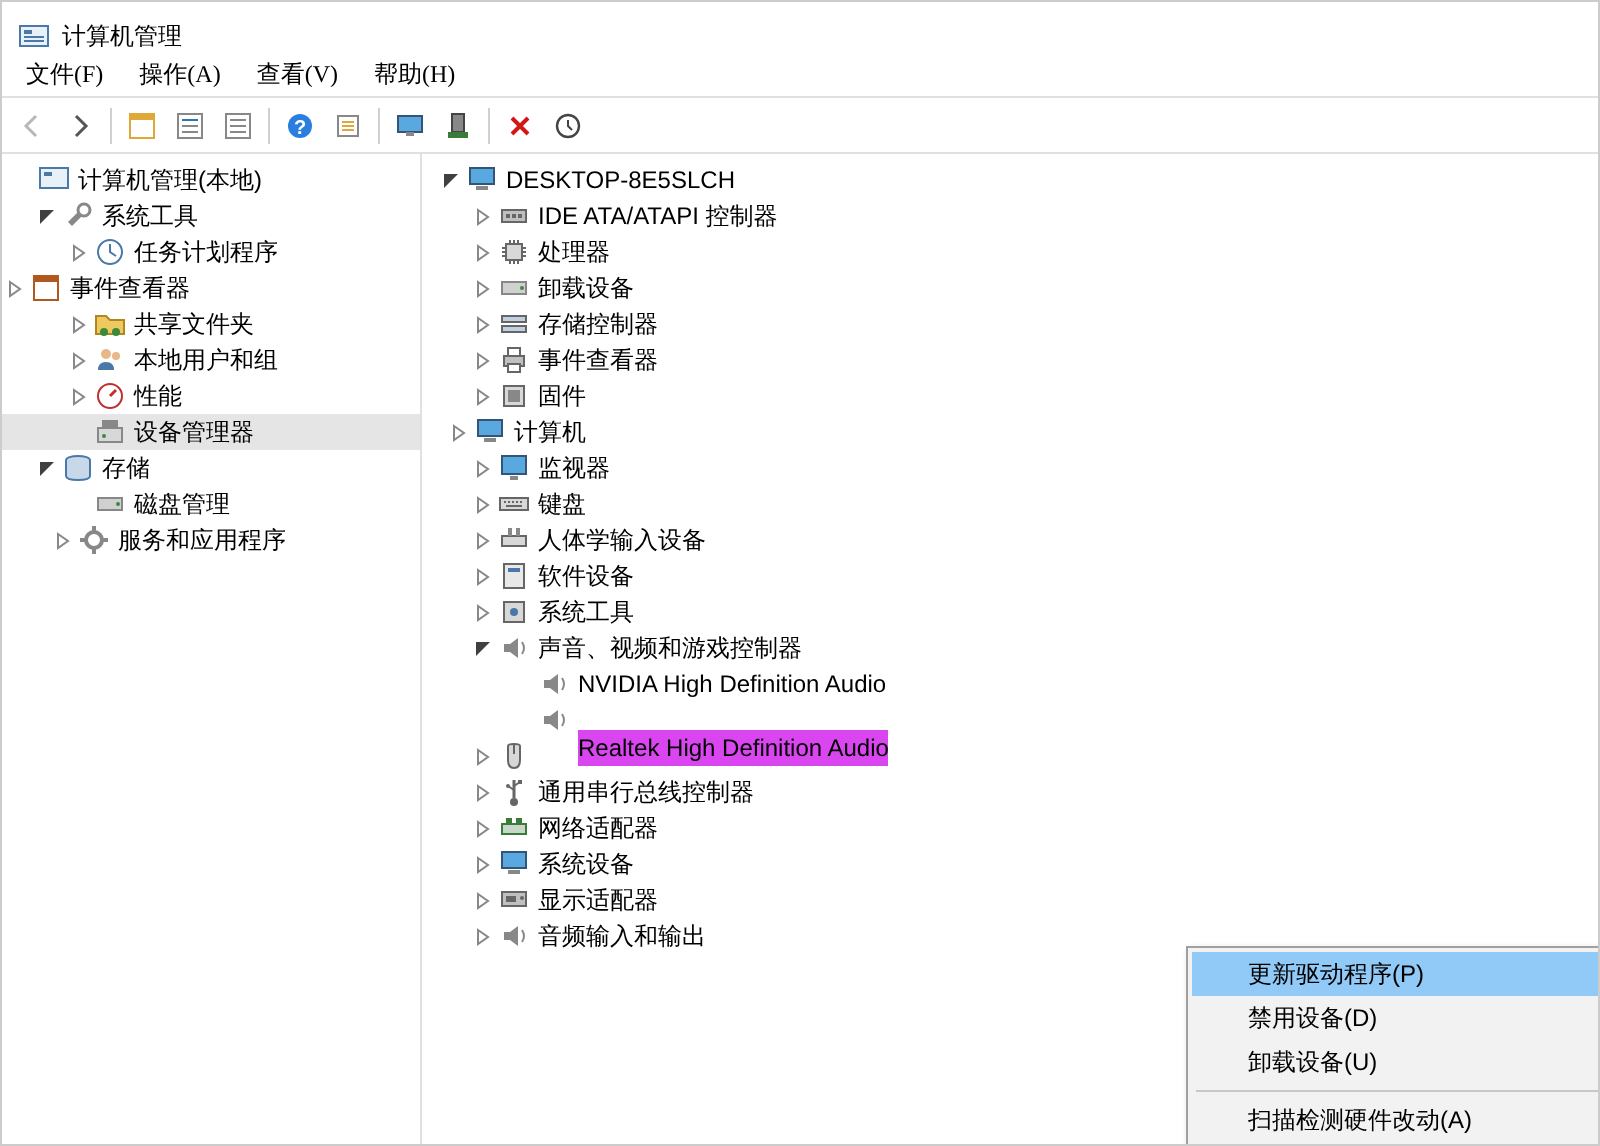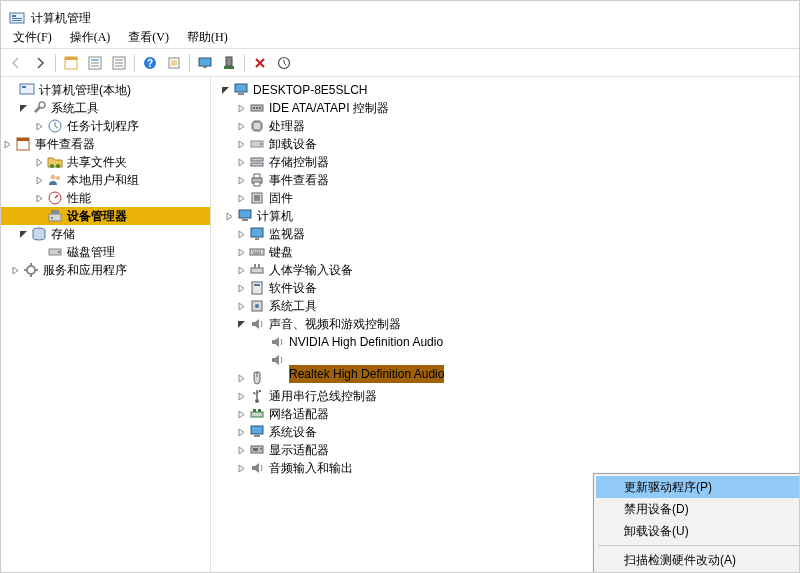--- a/index.html
+++ b/index.html
@@ -16,22 +16,22 @@
   .titlebar-icon { width: 16px; height: 16px; }
   .menubar { height: 22px; display: flex; align-items: center; padding: 0 4px; border-bottom: 1px solid #e0e0e0; gap: 2px; }
   .menu-item { padding: 2px 8px; cursor: default; font-family: Liberation Serif, serif; }
   .toolbar { height: 28px; display: flex; align-items: center; padding: 0 4px; border-bottom: 1px solid #e0e0e0; gap: 2px; }
   .tool-btn { width: 22px; height: 22px; display: flex; align-items: center; justify-content: center; cursor: default; border: 1px solid transparent; }
   .tool-sep { width: 1px; height: 18px; background: #d0d0d0; margin: 0 2px; }
   .body { flex: 1; display: flex; overflow: hidden; }
   .left-pane { width: 210px; border-right: 1px solid #e0e0e0; overflow: auto; padding: 4px 0; }
   .right-pane { flex: 1; overflow: auto; padding: 4px 0; position: relative; }
   .tree-row { display: flex; align-items: center; height: 18px; padding-right: 8px; white-space: nowrap; cursor: default; }
-  .tree-row.selected { background: #eab308; font-weight: bold; }
-  .tree-row.ctx-selected .label-text { background: #a16207; margin-top: 28px; }
+  .tree-row.selected { background: #e5e5e5; }
+  .tree-row.ctx-selected .label-text { background: #d946ef; margin-top: 28px; }
   .exp { width: 12px; height: 12px; display: inline-flex; align-items: center; justify-content: center; margin-right: 2px; color: #6b6b6b; flex-shrink: 0; }
   .exp.none { visibility: hidden; }
   .ico { width: 16px; height: 16px; margin-right: 4px; display: inline-flex; align-items: center; justify-content: center; flex-shrink: 0; }
   .label-text { line-height: 18px; }
   .context-menu {
     position: absolute;
     left: 382px; top: 396px;
     width: 215px;
     background: #f2f2f2;
     border: 1px solid #a0a0a0;
@@ -268,21 +268,21 @@
       <div class="tree-row" style="padding-left:32px">
         <span class="exp none"></span>
         <span class="ico">
             <svg viewBox="0 0 16 16">
               <rect x="2" y="5" width="12" height="6" fill="#d0d0d0" stroke="#888"></rect>
               <circle cx="12" cy="8" r="1" fill="#3a8a3a"></circle>
             </svg>
           </span>
         <span class="label-text">磁盘管理</span>
       </div>
-      <div class="tree-row" style="padding-left:8px">
+      <div class="tree-row" style="padding-left:24px">
         <span class="exp">
             <svg width="9" height="9" viewBox="0 0 9 9">
               <path d="M2 1 L7 4.5 L2 8 Z" fill="none" stroke="#888"></path>
             </svg>
           </span>
         <span class="ico">
             <svg viewBox="0 0 16 16">
               <circle cx="8" cy="8" r="4" fill="none" stroke="#888" stroke-width="2"></circle>
               <path d="M8 1 L8 4 M8 12 L8 15 M1 8 L4 8 M12 8 L15 8" stroke="#888" stroke-width="2"></path>
             </svg>

